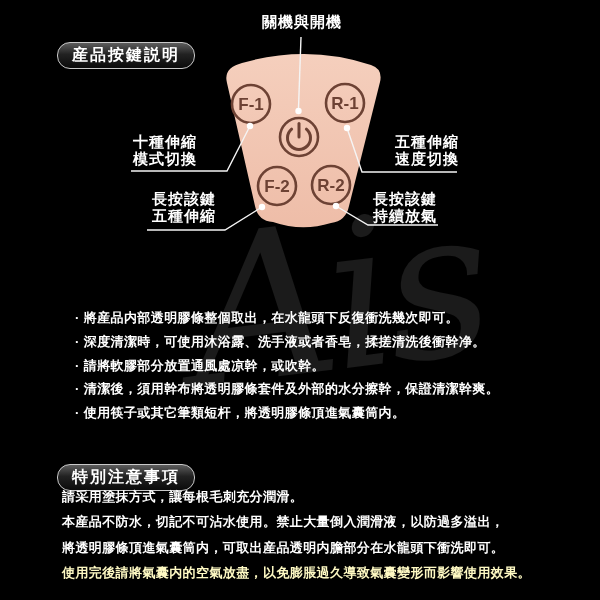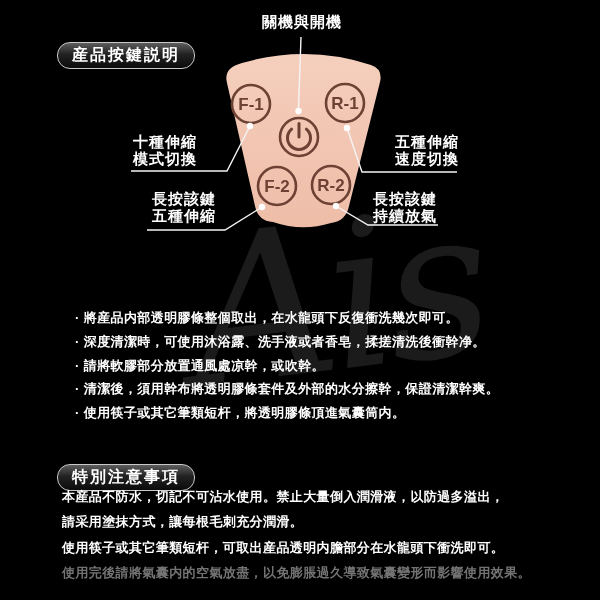--- a/index.html
+++ b/index.html
@@ -13,21 +13,21 @@
         border-radius:13px;display:flex;align-items:center;justify-content:center;
         background:linear-gradient(180deg,#5d5d5d 0%,#222 45%,#0b0b0b 100%);z-index:2;margin-top:15px;}
   .pill span{color:#fff;font-size:16px;font-weight:bold;letter-spacing:2px;}
   .callout{position:absolute;color:#fff;font-size:15px;font-weight:bold;line-height:16.5px;
         letter-spacing:1px;z-index:2;white-space:nowrap;text-align:center;}
   .power-callout{left:250px;top:14px;width:104px;text-align:center;}
   .body-text{position:absolute;color:#fff;font-size:13px;font-weight:bold;
         letter-spacing:0.4px;z-index:2;white-space:nowrap;}
   .bullets{left:55px;top:306px;line-height:23.8px;margin-left:20px;}
   .notes{left:62px;top:484px;line-height:25.3px;}
-  .warning{color:#737373;}
+  .warning{color:#fef9c3;}
   .btn-label{font-family:"Liberation Sans",sans-serif;font-size:17px;font-weight:bold;
         fill:#6d4234;text-anchor:middle;dominant-baseline:central;}
 </style>
 </head>
 <body>
 
 <div class="page">
 
   <div class="watermark">Ais</div>
 
@@ -112,19 +112,19 @@
     <div>· 請將軟膠部分放置通風處凉幹，或吹幹。</div>
     <div>· 清潔後，須用幹布將透明膠條套件及外部的水分擦幹，保證清潔幹爽。</div>
     <div>· 使用筷子或其它筆類短杆，將透明膠條頂進氣囊筒内。</div>
   </div>
 
   <div class="pill" style="top:449px">
     <span>特別注意事項</span>
   </div>
 
   <div class="body-text notes">
+    <div>請采用塗抹方式，讓每根毛刺充分潤滑。</div>
     <div>本産品不防水，切記不可沾水使用。禁止大量倒入潤滑液，以防過多溢出，</div>
-    <div>請采用塗抹方式，讓每根毛刺充分潤滑。</div>
-    <div>使用筷子或其它筆類短杆，可取出産品透明内膽部分在水龍頭下衝洗即可。</div>
+    <div>將透明膠條頂進氣囊筒内，可取出産品透明内膽部分在水龍頭下衝洗即可。</div>
     <div class="warning">使用完後請將氣囊内的空氣放盡，以免膨脹過久導致氣囊變形而影響使用效果。</div>
   </div>
 
 </div>
 
 </body></html>

